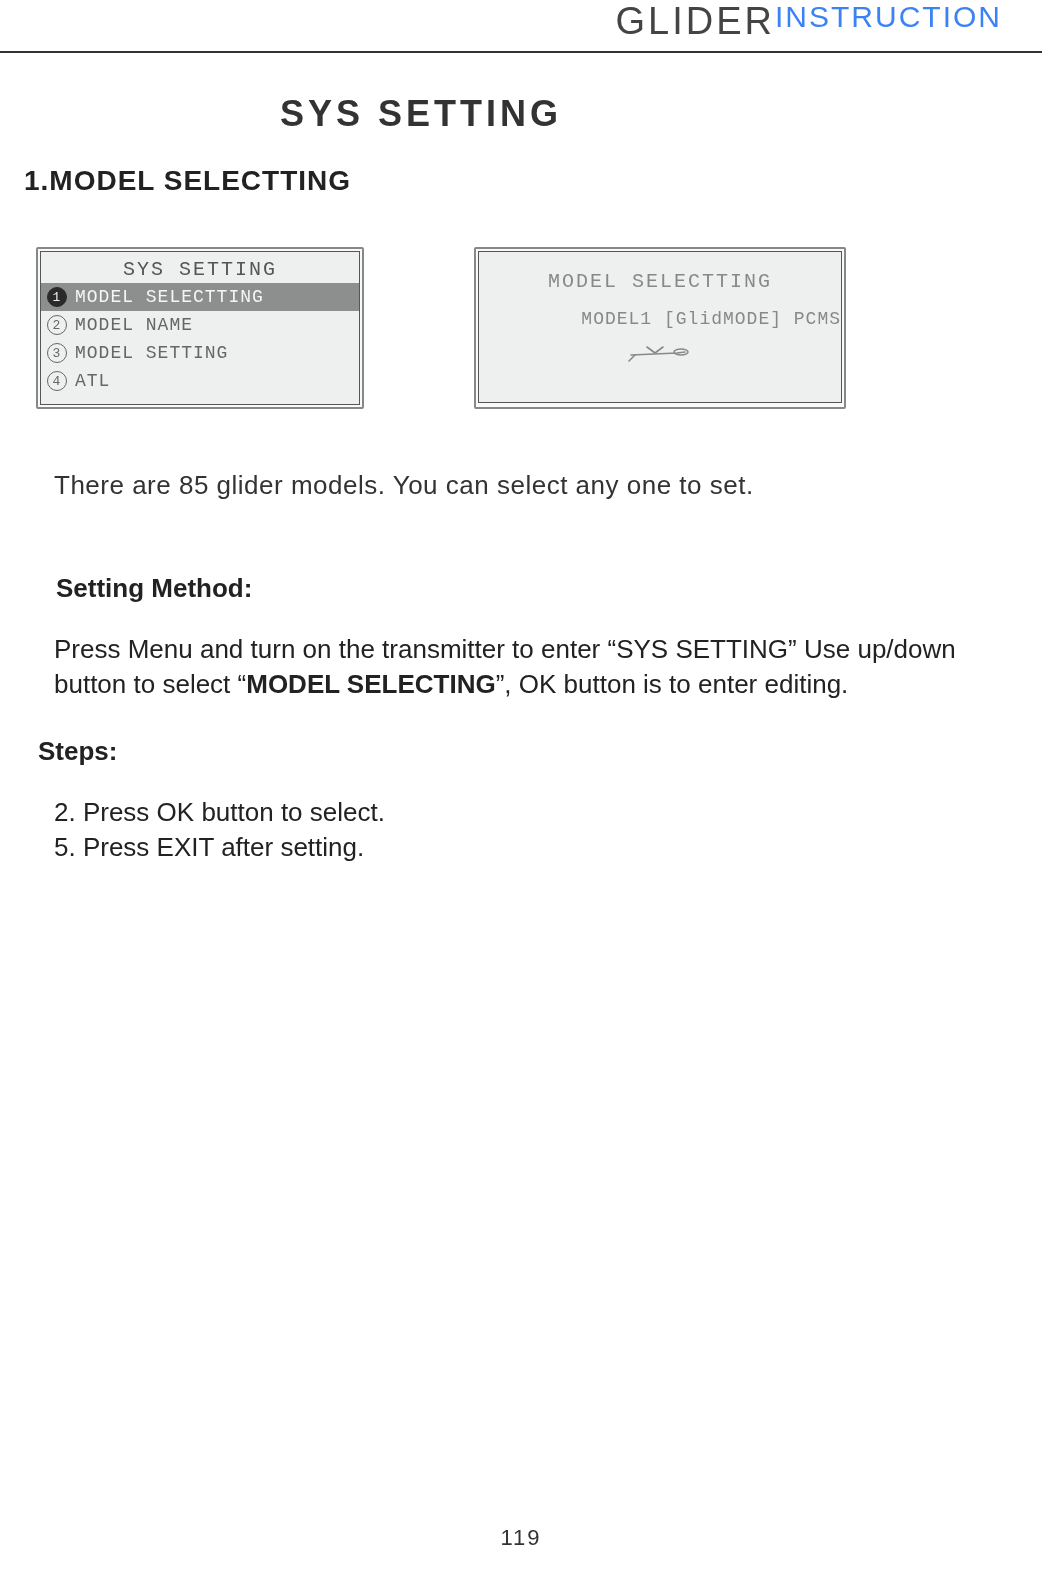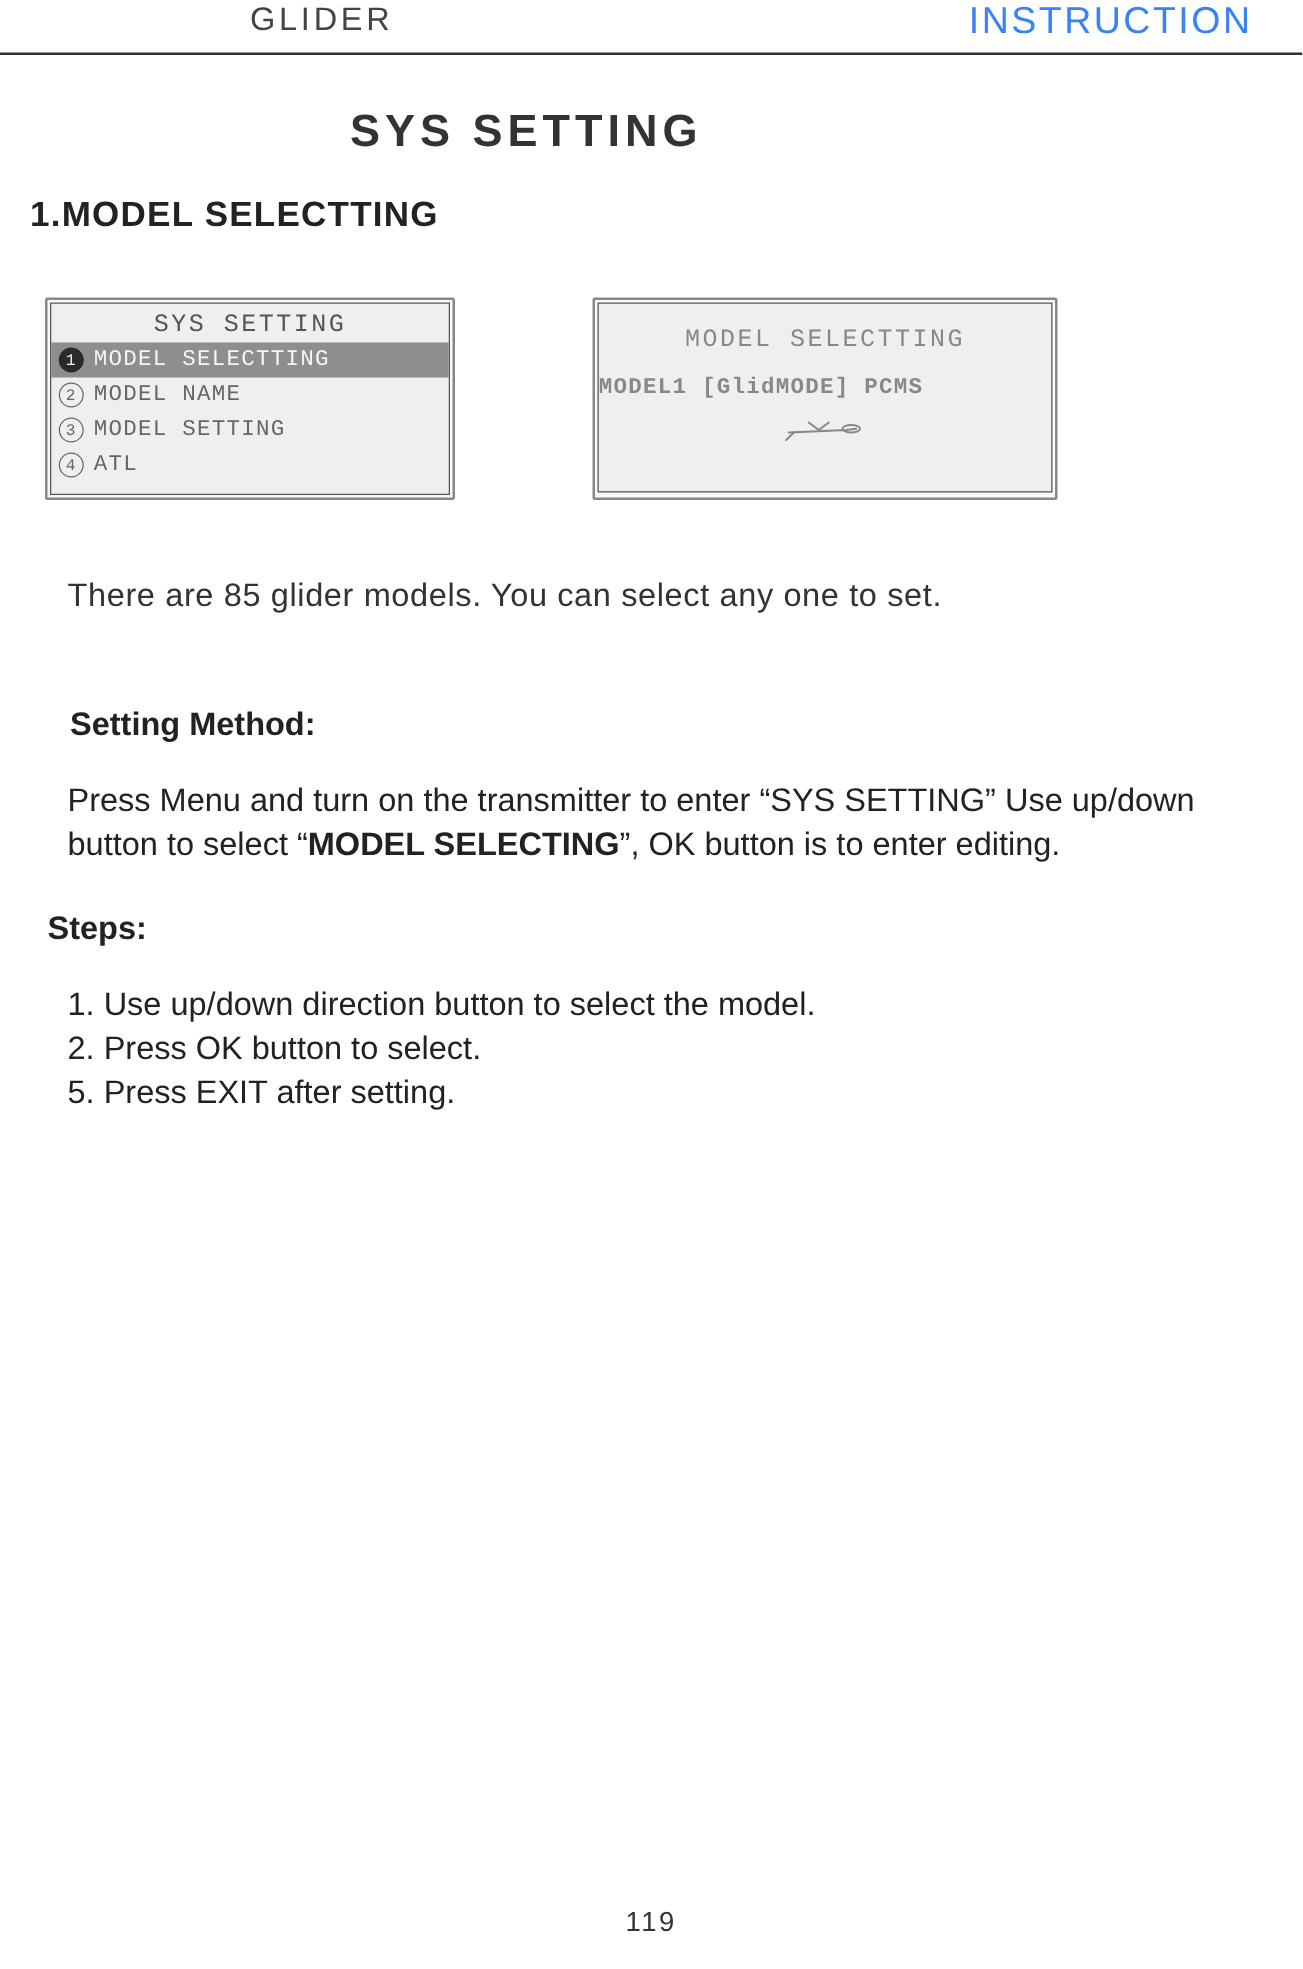--- a/index.html
+++ b/index.html
@@ -12,22 +12,22 @@
       position: relative;
     }
     .header {
       display: flex;
       padding: 0 20px 8px 20px;
       border-bottom: 2px solid #333;
       margin-bottom: 40px;
     }
     .header-left {
       flex: 1;
-      text-align: left;
-      font-size: 26px;
+      text-align: right;
+      font-size: 38px;
       letter-spacing: 3px;
       color: #444;
       padding-left: 180px;
     }
     .header-right {
       font-size: 30px;
       letter-spacing: 2px;
       color: #3b82f6;
       padding-right: 20px;
     }
@@ -113,27 +113,26 @@
     }
     .screen2 .lcd-title2 {
       text-align: center;
       font-family: "Courier New", monospace;
       font-size: 20px;
       letter-spacing: 2px;
       color: #888;
       padding: 18px 0 10px 0;
     }
     .screen2 .lcd-line {
-      text-align: left;
+      text-align: right;
       font-family: "Courier New", monospace;
       font-size: 18px;
       letter-spacing: 1px;
       color: #888;
       padding: 6px 0 4px 0;
-      font-weight: bold;
     }
     .plane-icon {
       display: flex;
       justify-content: center;
       padding-top: 8px;
     }
     .body-text {
       padding-left: 54px;
       padding-right: 20px;
       font-size: 26px;
@@ -238,18 +237,17 @@
 
 <div class="subhead">Setting Method:</div>
 
 <div class="para">
   <span>Press Menu and turn on the transmitter to enter “SYS SETTING” Use up/down button to select “</span><span class="bold-inline">MODEL SELECTING</span><span>”, OK button is to enter editing.</span>
 </div>
 
 <div class="steps-head">Steps:</div>
 
 <div class="steps-list">
-  <div>1. Use up/down direction button to select the model.</div>
   <div>2. Press OK button to select.</div>
   <div>5. Press EXIT after setting.</div>
 </div>
 
 <div class="page-number">119</div>
 
 </body></html>

